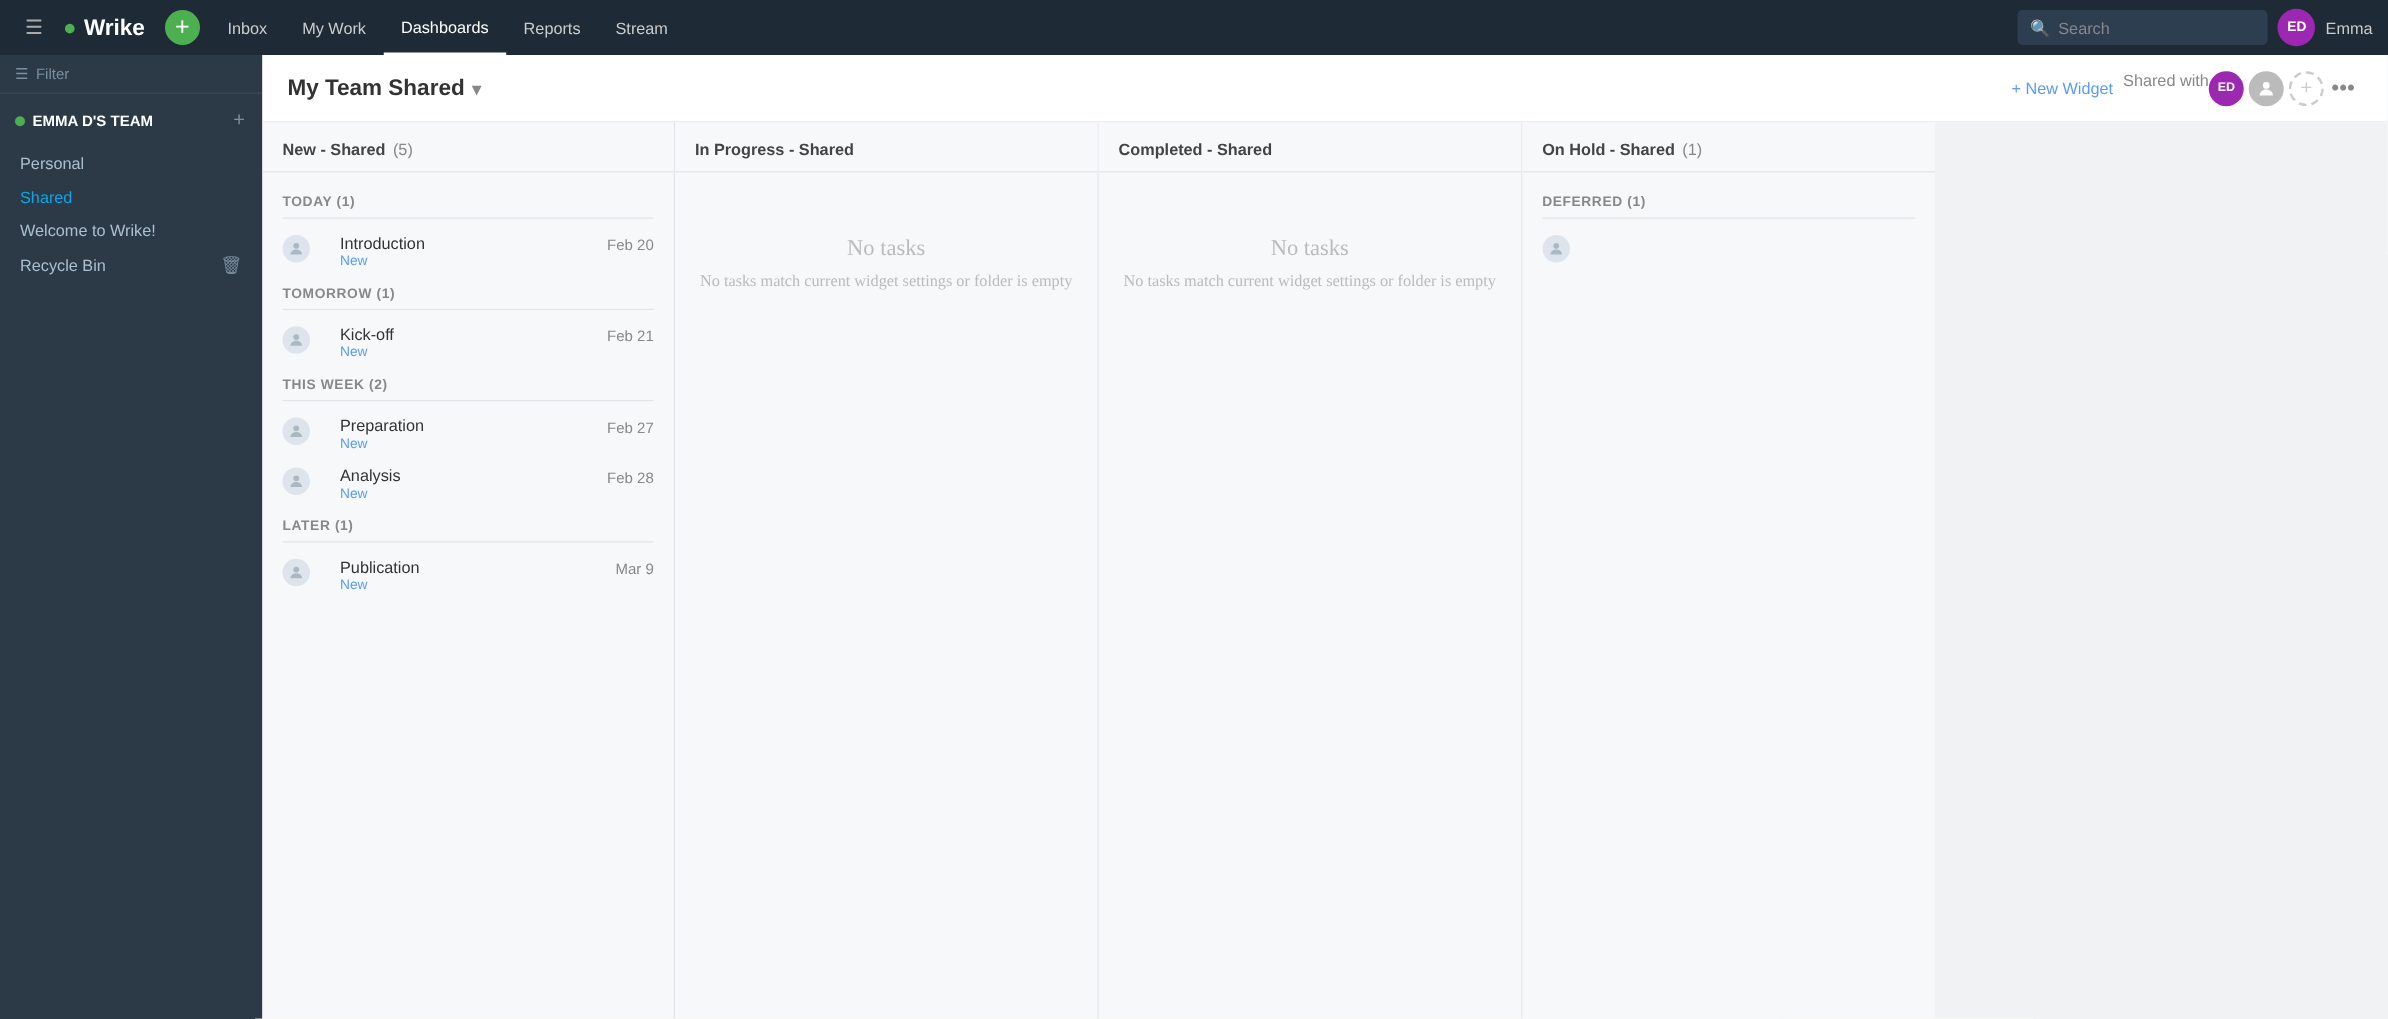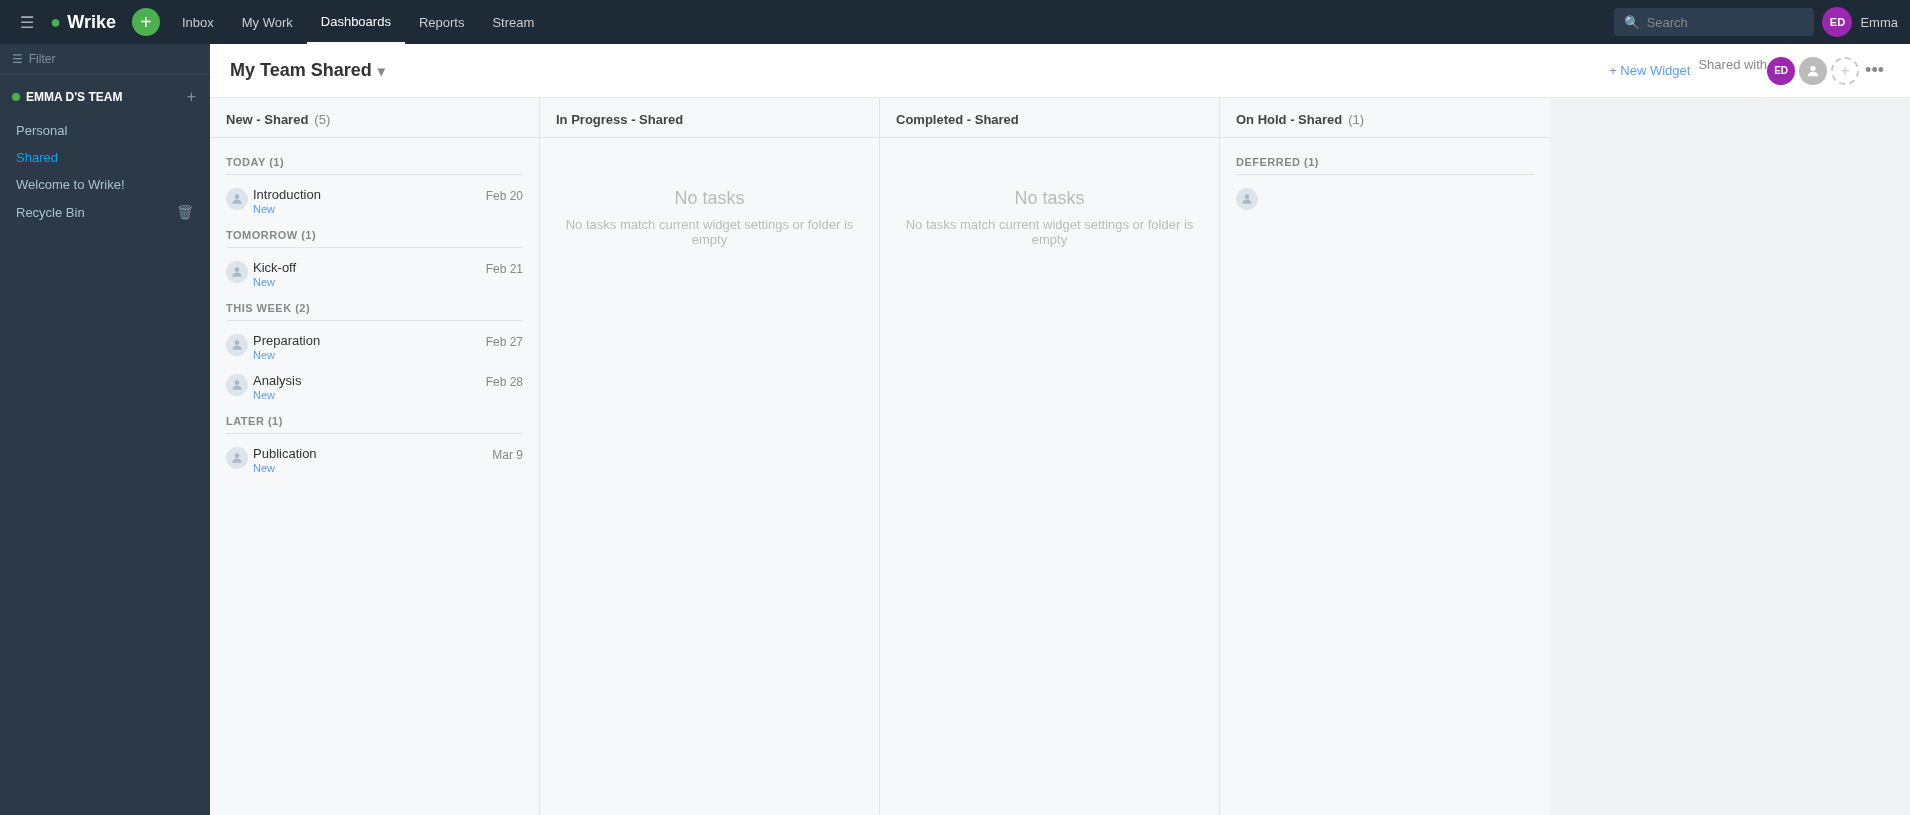--- a/index.html
+++ b/index.html
@@ -117,35 +117,35 @@
     .col-count { color: #888; font-weight: 400; }
     .col-body { flex: 1; padding: 10px 0; overflow-y: auto; }
 
     
     .task-group-label {
       font-size: 11px; font-weight: 600; color: #888; letter-spacing: 0.5px;
       padding: 8px 16px 4px; text-transform: uppercase;
     }
     .task-group-divider { border: none; border-top: 1px solid #e2e5e8; margin: 2px 16px 6px; }
     .task-row {
-      display: flex; align-items: flex-start; padding: 6px 16px; gap: 5px; cursor: pointer;
+      display: flex; align-items: flex-start; padding: 6px 16px; gap: 24px; cursor: pointer;
     }
     .task-avatar {
       width: 22px; height: 22px; border-radius: 50%; background: #dde4eb;
       display: flex; align-items: center; justify-content: center; flex-shrink: 0; margin-top: 1px;
     }
     .task-avatar svg { width: 14px; height: 14px; fill: #aab8c4; }
     .task-info { flex: 1; min-width: 0; }
     .task-name { font-size: 13px; color: #333; white-space: nowrap; overflow: hidden; text-overflow: ellipsis; }
     .task-status { font-size: 11px; color: #5a9cf5; margin-top: 1px; }
     .task-status.on-hold { color: #9c27b0; }
     .task-date { font-size: 12px; color: #888; margin-left: auto; flex-shrink: 0; margin-top: 2px; }
 
     
-    .empty-state { display: flex; flex-direction: column; align-items: center; justify-content: center; flex: 1; padding: 40px 20px; }
+    .empty-state { display: flex; flex-direction: column; align-items: center; justify-content: center; flex: 1; padding: 40px 20px; font-family: Liberation Serif, serif; }
     .empty-title { font-size: 18px; color: #bbb; font-weight: 400; margin-bottom: 8px; }
     .empty-sub { font-size: 13px; color: #bbb; text-align: center; }
   </style>
 </head>
 <body>
 
 <nav class="top-nav">
   <button class="hamburger-btn">☰</button>
   <div class="nav-logo">
     <span style="color:#4caf50;">●</span>

